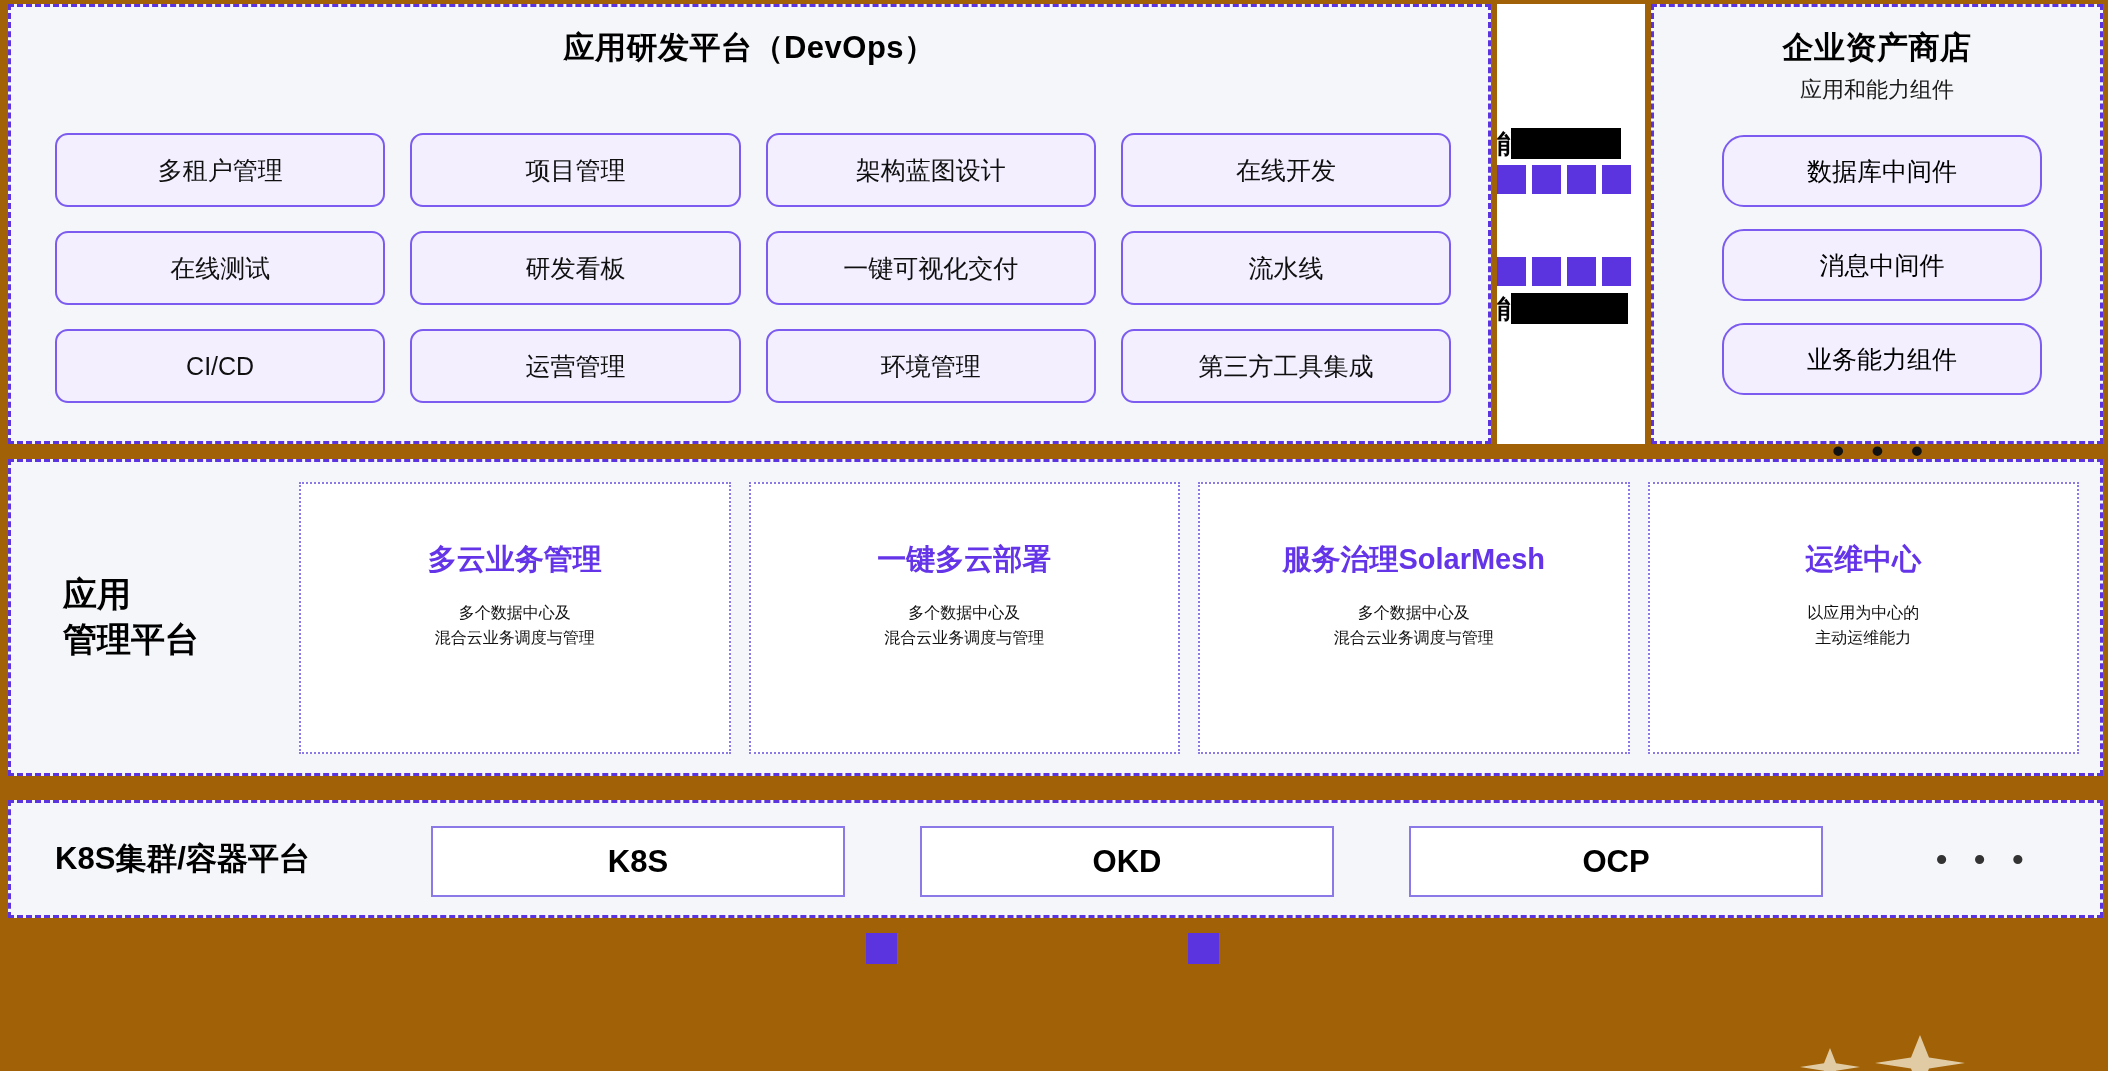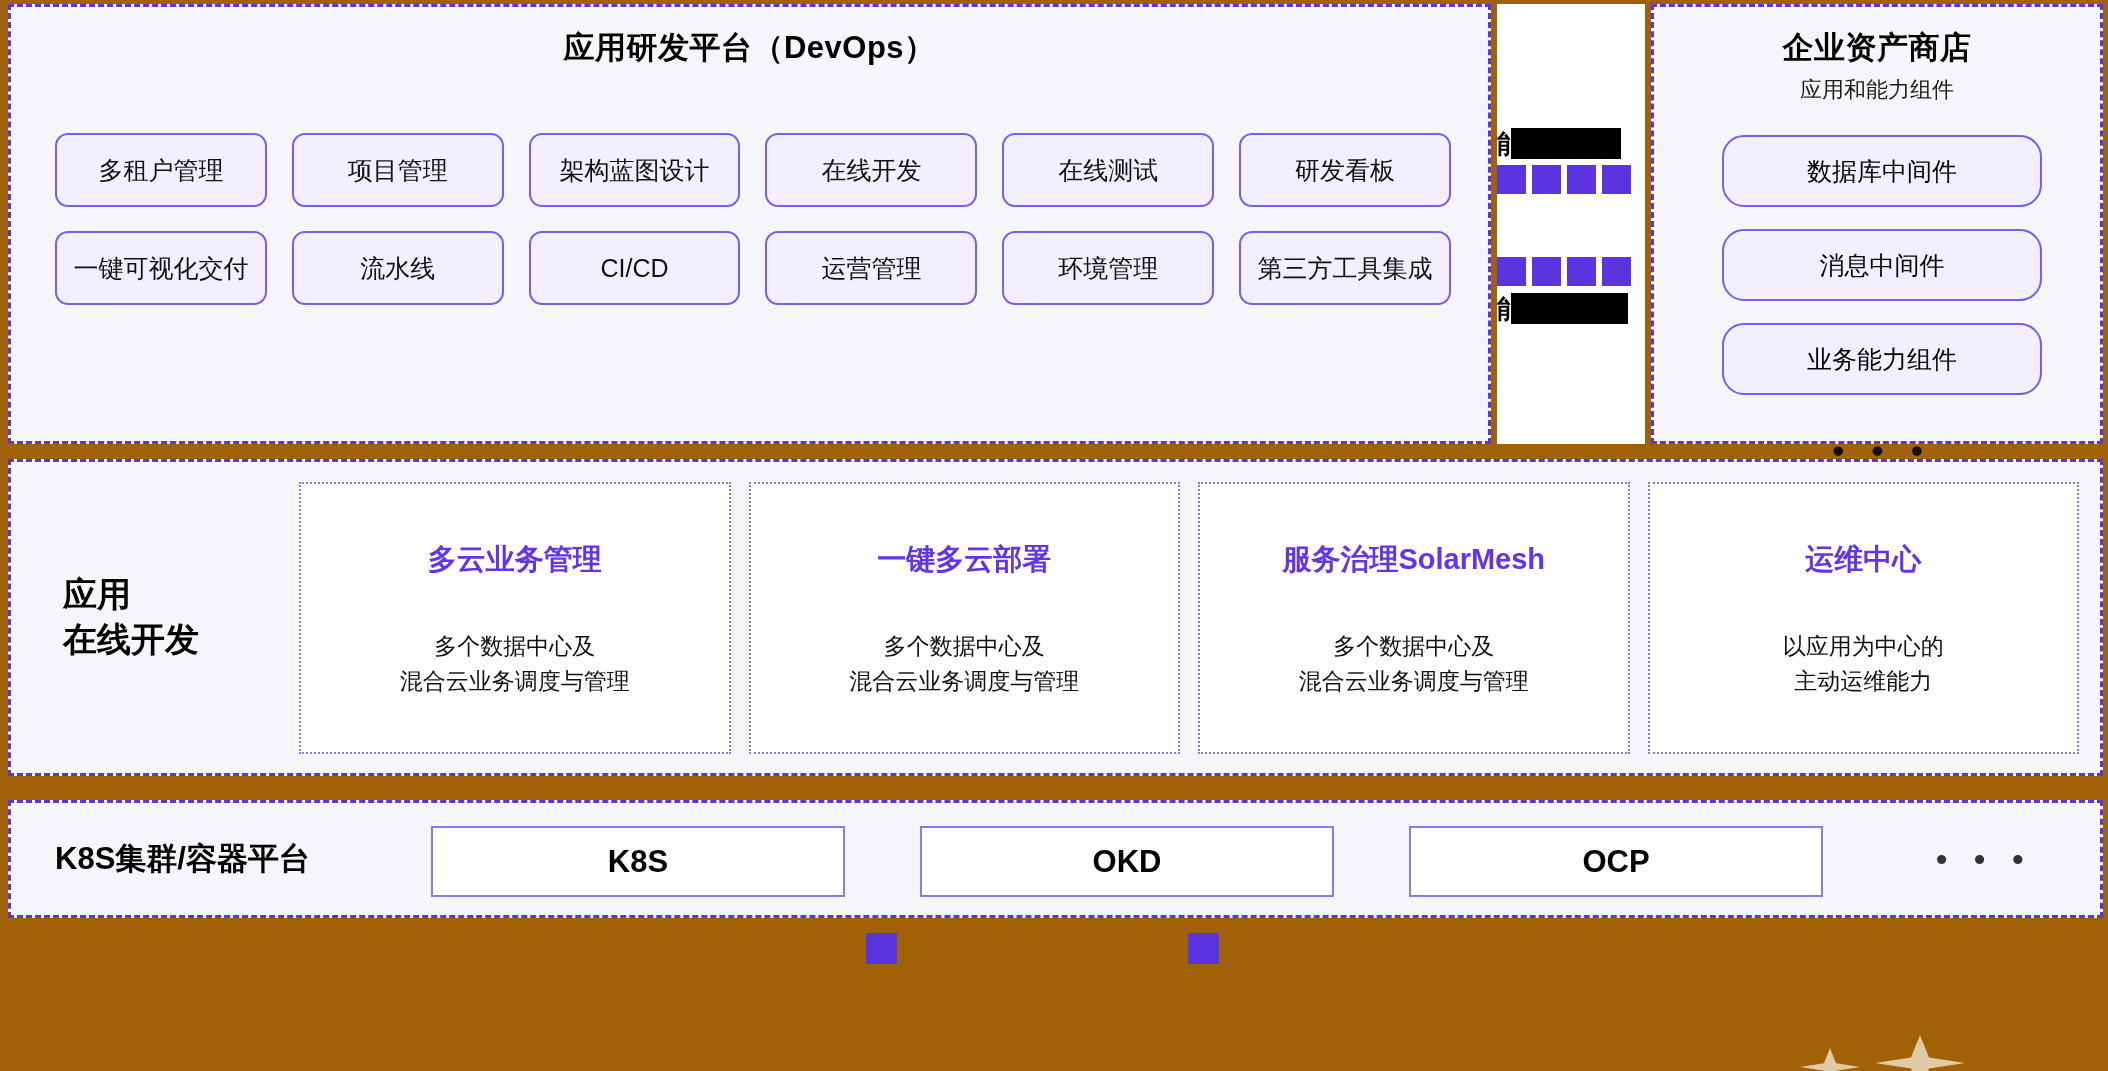--- a/index.html
+++ b/index.html
@@ -61,21 +61,21 @@
     line-height: 1.2;
   }
 
   
   .pill-grid {
     position: absolute;
     left: 44px;
     top: 126px;
     width: 1396px;
     display: grid;
-    grid-template-columns: repeat(6, 1fr);
+    grid-template-columns: repeat(4, 1fr);
     grid-gap: 24px 25px;
   }
   .pill {
     height: 74px;
     border: 2px solid #7b5bf0;
     border-radius: 13px;
     background: #f3efff;
     display: flex;
     align-items: center;
     justify-content: center;
@@ -197,22 +197,22 @@
     padding-top: 58px;
   }
   .mgmt-card-title {
     font-size: 29px;
     font-weight: bold;
     color: #6434e8;
     line-height: 1.2;
     text-align: center;
   }
   .mgmt-card-desc {
-    margin-top: 52px;
-    font-size: 23px;
+    margin-top: 24px;
+    font-size: 16px;
     color: #111;
     text-align: center;
     line-height: 1.55;
     white-space: pre-line;
   }
 
   
   .k8s-band {
     left: 8px;
     top: 800px;
@@ -374,21 +374,21 @@
     <div class="store-list">
       <div class="store-item">数据库中间件</div>
       <div class="store-item">消息中间件</div>
       <div class="store-item">业务能力组件</div>
       <div class="ellipsis-dots">• • •</div>
     </div>
   </div>
 
   <div class="band mgmt-band">
     <div class="mgmt-label">应用
-在线开发</div>
+管理平台</div>
     <div class="mgmt-cards">
       <div class="mgmt-card">
         <div class="mgmt-card-title">多云业务管理</div>
         <div class="mgmt-card-desc">多个数据中心及
 混合云业务调度与管理</div>
       </div>
       <div class="mgmt-card">
         <div class="mgmt-card-title">一键多云部署</div>
         <div class="mgmt-card-desc">多个数据中心及
 混合云业务调度与管理</div>

